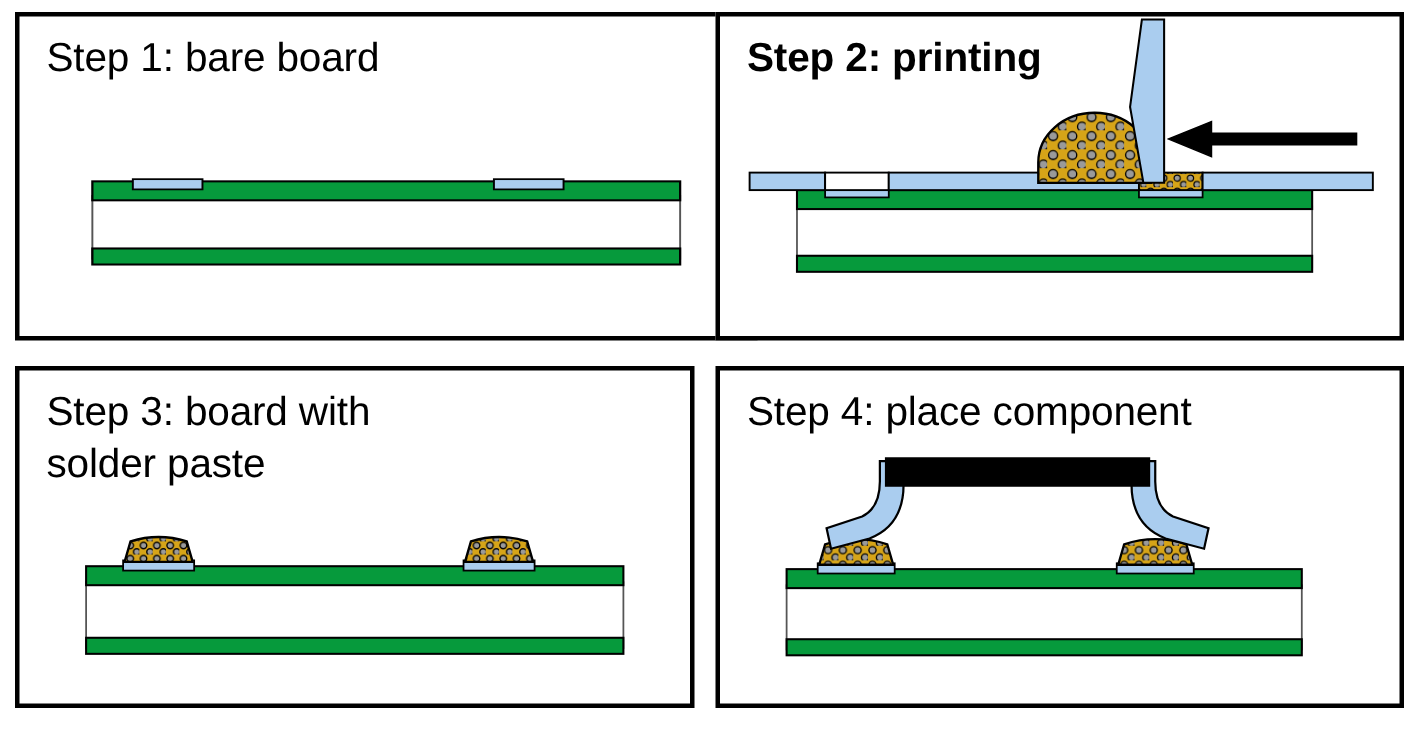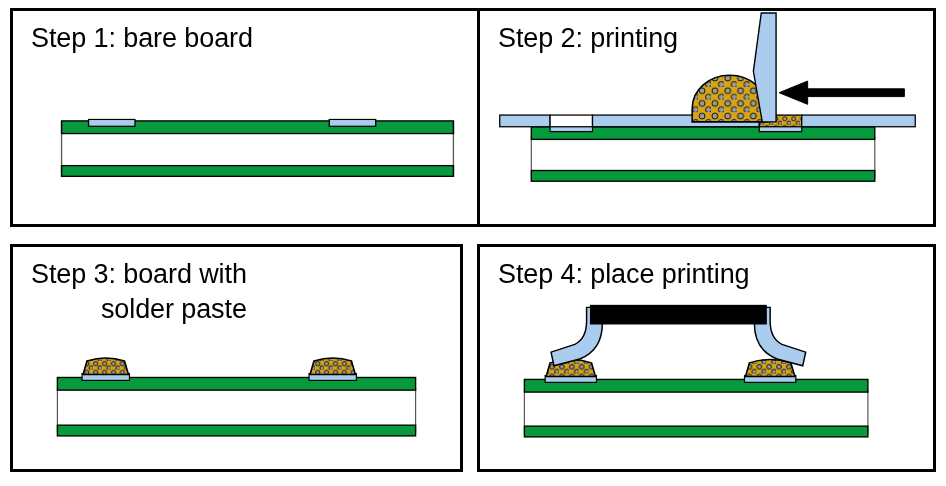--- a/index.html
+++ b/index.html
@@ -64,21 +64,21 @@
         <rect x="45" y="113" width="363" height="13" fill="#069A3C" stroke="#000000" stroke-width="1.4"></rect>
 
         <rect x="45" y="159" width="363" height="11" fill="#069A3C" stroke="#000000" stroke-width="1.4"></rect>
 
         <rect x="70" y="111.5" width="43" height="7" fill="#AACDEF" stroke="#000000" stroke-width="1.2"></rect>
         <rect x="293" y="111.5" width="43" height="7" fill="#AACDEF" stroke="#000000" stroke-width="1.2"></rect>
       </svg>
     </div>
   </div>
 
-  <div class="panel" style="left:477px; top:8px; width:459px; height:219px;">
+  <div class="panel" style="left:477px; top:8px; width:459px; height:219px;font-weight:bold;">
     <div class="panel-title">Step 2: printing</div>
     <div class="stage">
       <svg viewBox="0 0 459 219" preserveAspectRatio="none">
         <defs>
 
           <pattern id="pasteTex2" patternUnits="userSpaceOnUse" width="13" height="13">
             <rect x="0" y="0" width="13" height="13" fill="#D6A418"></rect>
             <circle cx="4" cy="4" r="3.0" fill="#9A9A9A" stroke="#000000" stroke-width="0.9"></circle>
             <circle cx="10.5" cy="10.5" r="3.0" fill="#9A9A9A" stroke="#000000" stroke-width="0.9"></circle>
           </pattern>
@@ -117,21 +117,21 @@
           <path d="M 285,2 L 300,2 L 300,114 L 286,114 L 277,62 Z" fill="#AACDEF" stroke="#000000" stroke-width="1.4"></path>
         </g>
 
         <g>
           <path d="M 303,84 L 332,72 L 332,80 L 430,80 L 430,88 L 332,88 L 332,96 Z" fill="#000000" stroke="#000000" stroke-width="1"></path>
         </g>
       </svg>
     </div>
   </div>
 
-  <div class="panel" style="left:10px; top:244px; width:453px; height:228px;text-align:right;">
+  <div class="panel" style="left:10px; top:244px; width:453px; height:228px;">
     <div class="panel-title">Step 3: board with
 solder paste</div>
     <div class="stage">
       <svg viewBox="0 0 453 228" preserveAspectRatio="none">
         <defs>
           <pattern id="pasteTex3" patternUnits="userSpaceOnUse" width="9" height="9">
             <rect x="0" y="0" width="9" height="9" fill="#D6A418"></rect>
             <circle cx="2.8" cy="2.8" r="2.2" fill="#9A9A9A" stroke="#000000" stroke-width="0.9"></circle>
             <circle cx="7.2" cy="7.2" r="2.2" fill="#9A9A9A" stroke="#000000" stroke-width="0.9"></circle>
           </pattern>
@@ -144,21 +144,21 @@
         <rect x="70" y="130" width="48" height="7" fill="#AACDEF" stroke="#000000" stroke-width="1.2"></rect>
         <rect x="300" y="130" width="48" height="7" fill="#AACDEF" stroke="#000000" stroke-width="1.2"></rect>
 
         <path d="M 71,131 L 75,117 Q 94,111 113,117 L 117,131 Z" fill="url(#pasteTex3)" stroke="#000000" stroke-width="1.6"></path>
         <path d="M 301,131 L 305,117 Q 324,111 343,117 L 347,131 Z" fill="url(#pasteTex3)" stroke="#000000" stroke-width="1.6"></path>
       </svg>
     </div>
   </div>
 
   <div class="panel" style="left:477px; top:244px; width:459px; height:228px;">
-    <div class="panel-title">Step 4: place printing</div>
+    <div class="panel-title">Step 4: place component</div>
     <div class="stage">
       <svg viewBox="0 0 459 228" preserveAspectRatio="none">
         <defs>
           <pattern id="pasteTex4" patternUnits="userSpaceOnUse" width="10" height="10">
             <rect x="0" y="0" width="10" height="10" fill="#D6A418"></rect>
             <circle cx="3" cy="3" r="2.4" fill="#9A9A9A" stroke="#000000" stroke-width="0.9"></circle>
             <circle cx="8" cy="8" r="2.4" fill="#9A9A9A" stroke="#000000" stroke-width="0.9"></circle>
           </pattern>
         </defs>
 

